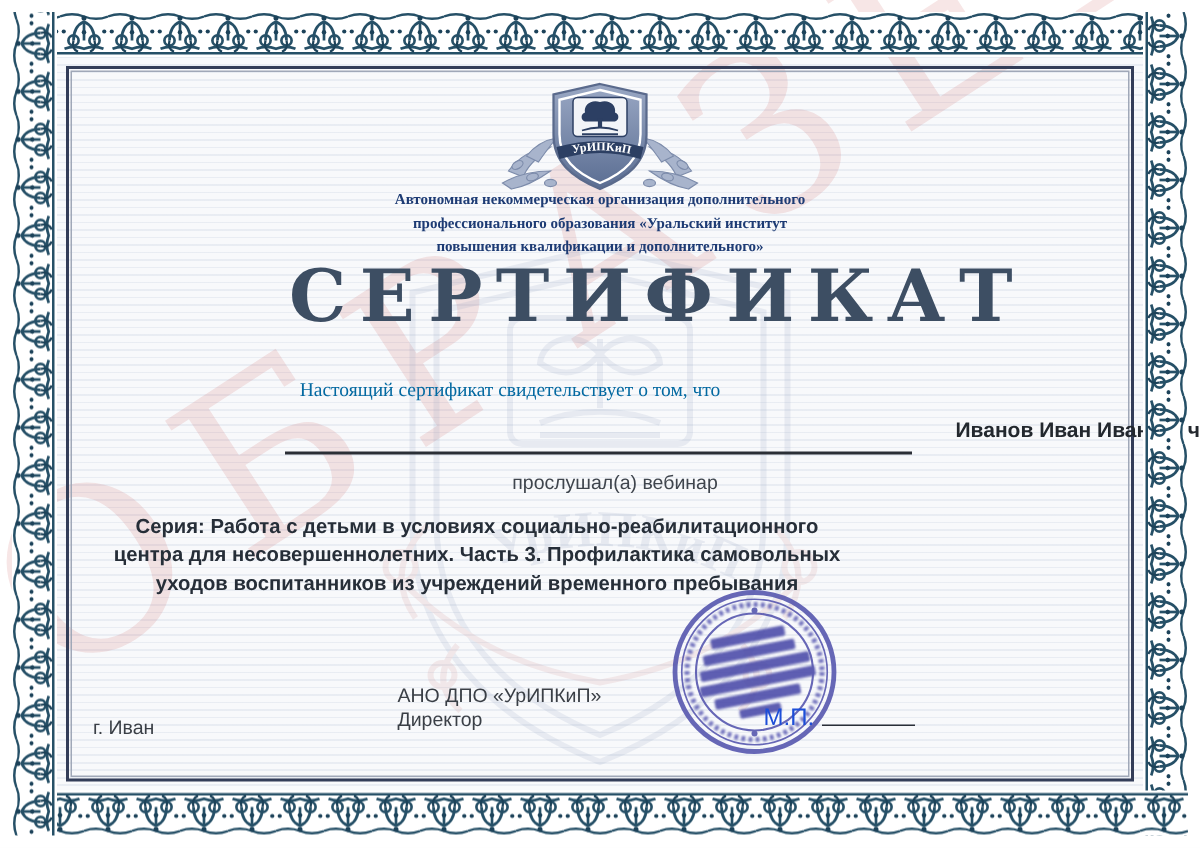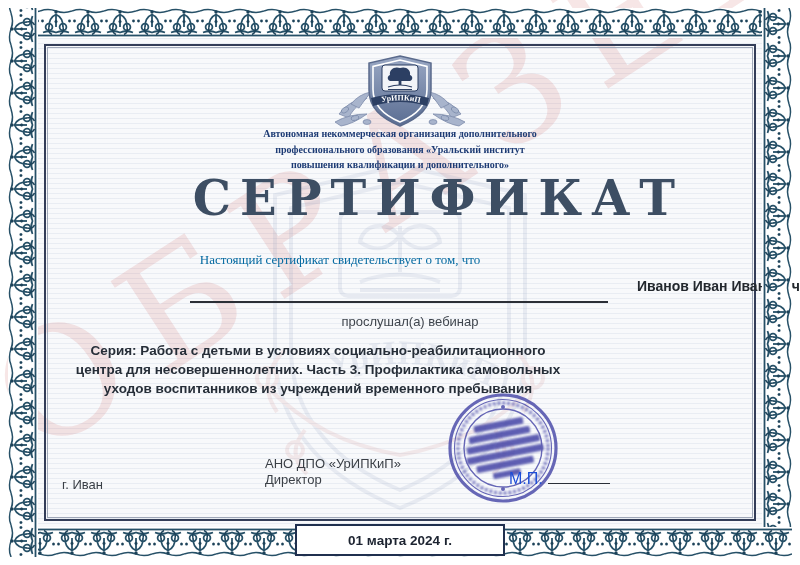--- a/index.html
+++ b/index.html
@@ -234,17 +234,14 @@
         </g>
       <g transform="translate(792,557) rotate(180)">
           <rect width="784" height="30" fill="url(#orn)"></rect>
         </g>
       <g transform="translate(8,557) rotate(270)">
           <rect width="549" height="30" fill="url(#orn)"></rect>
         </g>
     </g>
   </svg>
 
-  <div class="date-box">
-    <span>01 марта 2024 г.</span>
-  </div>
 
 </div>
 
 </body></html>

